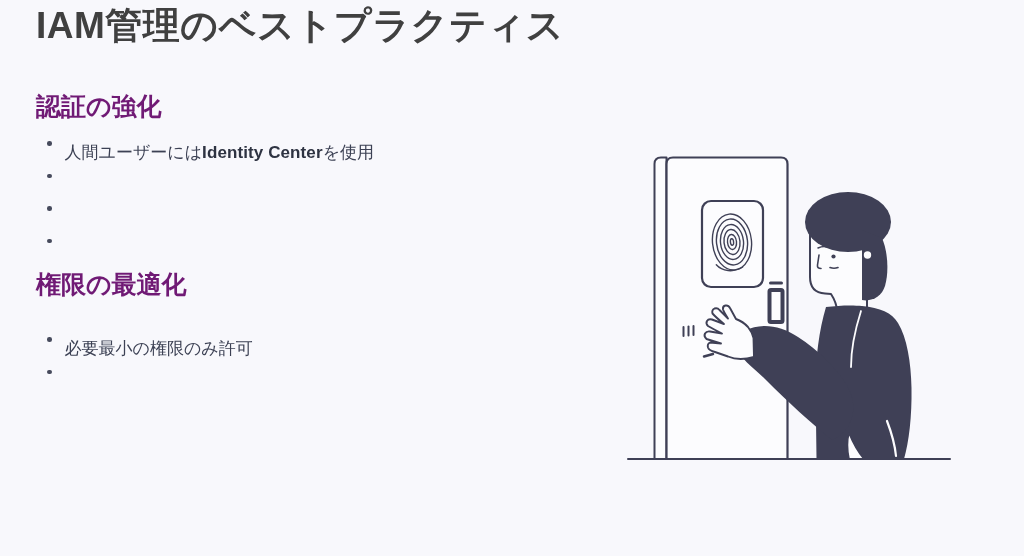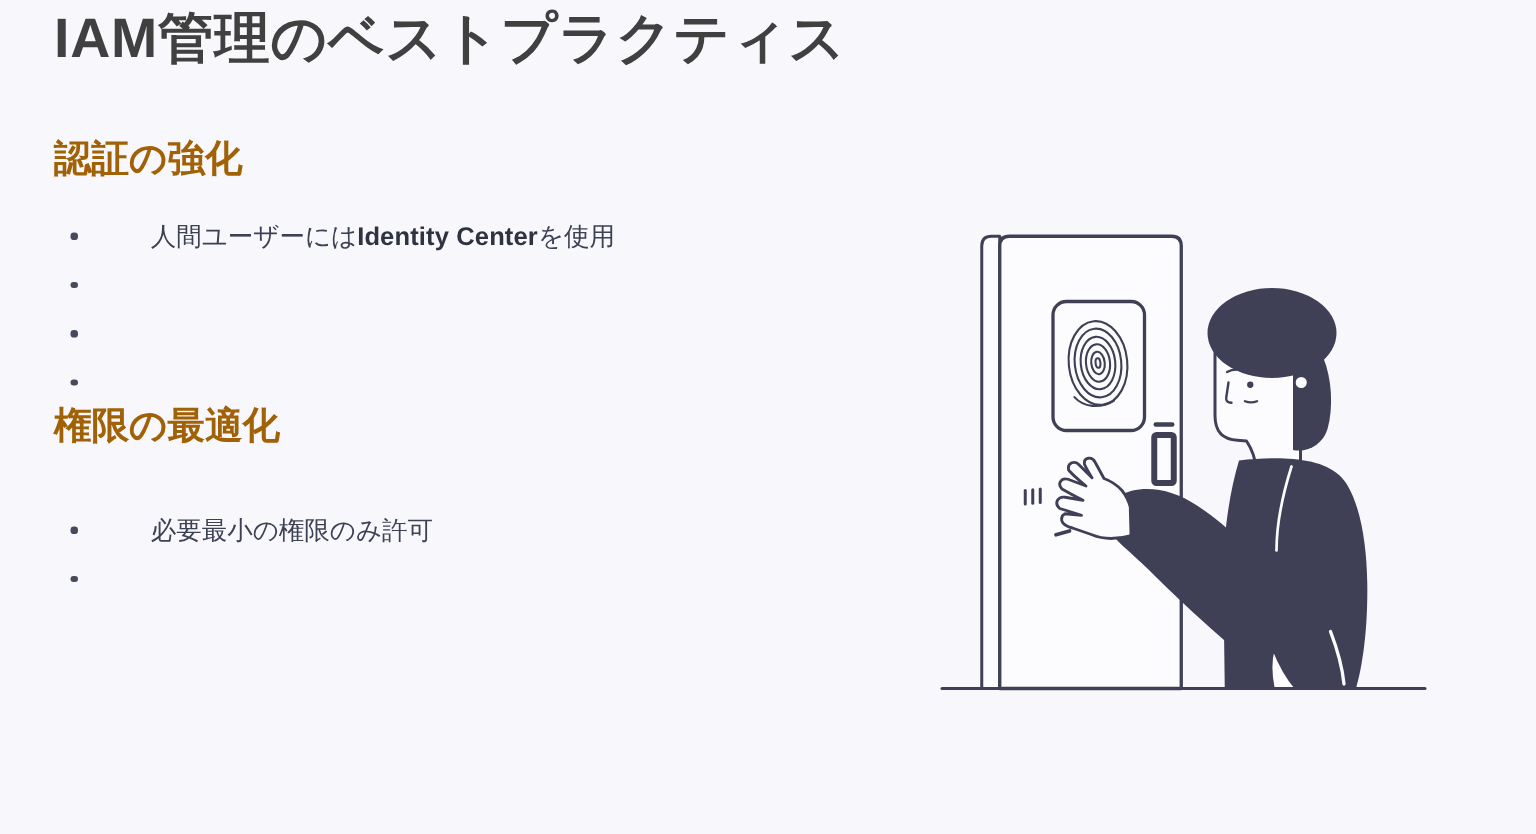--- a/index.html
+++ b/index.html
@@ -12,33 +12,33 @@
   .slide{position:relative;width:1024px;height:556px;overflow:hidden;}
 
   .title{
     position:absolute;left:36px;top:4px;margin:0;
     font-size:37px;line-height:44px;font-weight:600;
     color:#404040;letter-spacing:0.5px;white-space:nowrap;
   }
   .h2{
     position:absolute;left:36px;margin:0;
     font-size:25px;line-height:31px;font-weight:600;
-    color:#a16207;white-space:nowrap;
+    color:#701a75;white-space:nowrap;
   }
   .h2.first{top:91px;}
   .h2.second{top:269px;}
 
   ul.bullets{
     position:absolute;left:36px;margin:0;padding:0;list-style:none;
   }
   ul.bullets.first{top:141px;}
   ul.bullets.second{top:337px;}
   ul.bullets li{
-    display:flex;align-items:center;height:32.5px;
-    font-size:17px;color:#3c4154;white-space:nowrap;gap:36px;
+    display:flex;height:32.5px;
+    font-size:17px;color:#3c4154;white-space:nowrap;
   }
   .dot{
     flex:0 0 auto;width:4.5px;height:4.5px;border-radius:50%;
     background:#464a5c;margin-left:11px;margin-right:13px;
   }
   ul.bullets b{font-weight:700;color:#2e3342;letter-spacing:0.1px;}
 
   .illustration{position:absolute;left:620px;top:130px;width:404px;height:340px;}
 </style>
 </head>

